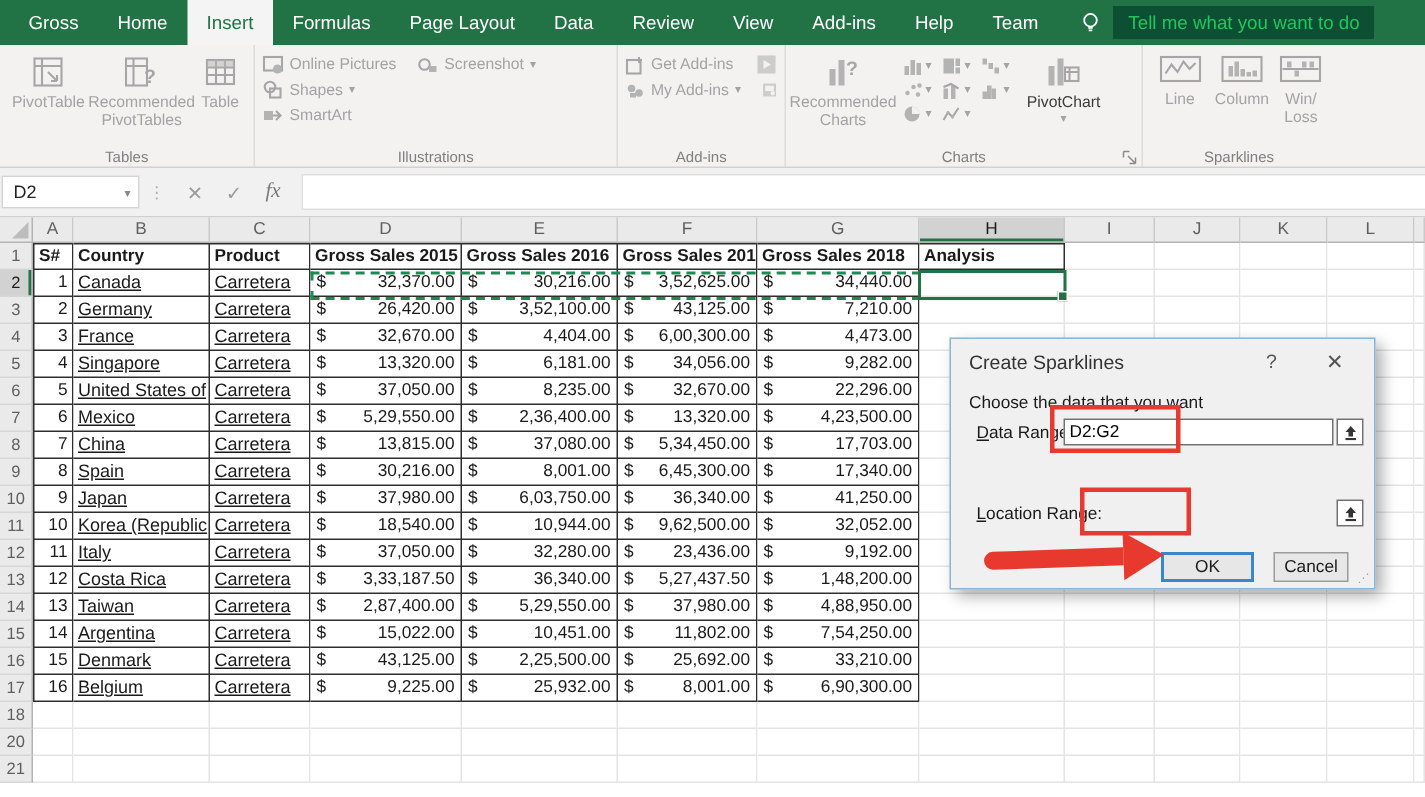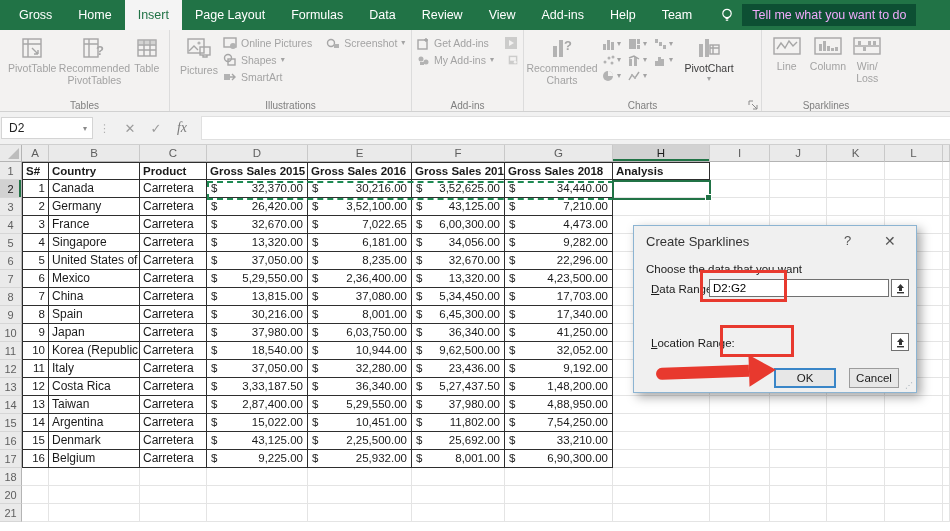--- a/index.html
+++ b/index.html
@@ -5,21 +5,21 @@
   * { box-sizing: border-box; margin: 0; padding: 0; }
   html,body { width:950px; height:531px; overflow:hidden; }
   body { font-family:"Liberation Sans",sans-serif; background:#fff; position:relative; }
 
   
   .tabbar { height:30px; background:#217346; display:flex; align-items:stretch; color:#fff; font-size:12.5px; padding-left:6px; }
   .tab { padding:0 13px; display:flex; align-items:center; cursor:default; white-space:nowrap; }
   .tab.active { background:#f4f4f4; color:#217346; }
   .tellme { display:flex; align-items:center; margin-left:14px; gap:7px; }
   .bulb { width:16px; height:16px; }
-  .tellme-pill { background:#0d4f33; color:#f0abfc; font-size:12.5px; padding:4px 10px; white-space:nowrap; }
+  .tellme-pill { background:#0d4f33; color:#22c55e; font-size:12.5px; padding:4px 10px; white-space:nowrap; }
 
   
   .ribbon { height:82px; background:#f3f2f1; border-bottom:1px solid #d1d1d1; display:flex; color:#a3a3a3; }
   .group { position:relative; border-right:1px solid #dcdcdc; padding:3px 5px 13px 5px; display:flex; align-items:flex-start; }
   .group-label { position:absolute; bottom:0; left:0; right:0; text-align:center; font-size:10px; color:#7f7f7f; }
   .bigbtn { display:flex; flex-direction:column; align-items:center; text-align:center; font-size:10.5px; line-height:1.12; padding:1px 3px; }
   .bigbtn svg { margin:2px 0 3px; }
   .smallstack { display:flex; flex-direction:column; gap:3px; padding-top:3px; }
   .smallrow { display:flex; gap:14px; }
   .smallitem { display:flex; align-items:center; gap:4px; font-size:10.5px; white-space:nowrap; }
@@ -47,21 +47,21 @@
   .col-h.sel { background:#d2d2d2; color:#1c1c1c; box-shadow:inset 0 -2px 0 #217346; }
   .grid-row { display:flex; height:18px; }
   .rowhdr { width:22px; background:#eaeaea; border-right:1px solid #b4b4b4; border-bottom:1px solid #d6d6d6; color:#5f5f5f; font-size:11px; display:flex; align-items:center; justify-content:center; flex:0 0 auto; }
   .rowhdr.sel { background:#d2d2d2; color:#1c1c1c; box-shadow:inset -2px 0 0 #217346; }
   .cell { height:18px; border-right:1px solid #e4e4e4; border-bottom:1px solid #e4e4e4; background:#fff; font-size:11.5px; color:#1a1a1a; white-space:nowrap; overflow:hidden; flex:0 0 auto; line-height:16px; }
   .cell.tbl { border-right:1px solid #2e2e2e; border-bottom:1px solid #2e2e2e; }
   .cell.tbl.first { border-left:1px solid #2e2e2e; }
   .cell.tbl.top { border-top:1px solid #2e2e2e; }
   .cell.hdr { font-weight:bold; padding-left:3px; font-size:11.5px; }
   .cell.num { text-align:right; padding-right:3px; }
-  .cell.txt { padding-left:3px; font-size:12px; }
+  .cell.txt { padding-left:3px; font-size:12px;text-decoration:underline; }
   .cell.cur { display:flex; justify-content:space-between; padding:0 4px; }
 
   
   .ants { position:absolute; left:207px; top:181px; width:407px; height:19px; border:2px dashed #1e8a52; pointer-events:none; z-index:8; }
   .selcell { position:absolute; left:612px; top:180px; width:99px; height:20px; border:2px solid #217346; pointer-events:none; z-index:9; }
   .selcell::after { content:""; position:absolute; right:-3px; bottom:-3px; width:5px; height:5px; background:#217346; border:1px solid #fff; }
 
   
   .dlg { position:absolute; left:633px; top:225px; width:284px; height:168px; background:#f0f0f0; border:1px solid #8cb4d2; box-shadow:4px 4px 10px rgba(0,0,0,.35); z-index:20; font-size:11.5px; color:#1a1a1a; }
   .dlg-title { position:absolute; left:12px; top:8px; font-size:13px; color:#333; }
@@ -94,22 +94,22 @@
   svg .fl { fill:#b3b3b3; }
 </style>
 </head>
 <body>
 
 <div class="tabbar">
   <div id="tabs-holder" style="display:flex;">
       <div class="tab">Gross</div>
       <div class="tab">Home</div>
       <div class="tab active">Insert</div>
+      <div class="tab">Formulas</div>
       <div class="tab">Page Layout</div>
-      <div class="tab">Formulas</div>
       <div class="tab">Data</div>
       <div class="tab">Review</div>
       <div class="tab">View</div>
       <div class="tab">Add-ins</div>
       <div class="tab">Help</div>
       <div class="tab">Team</div>
     </div>
   <div class="tellme">
     <svg class="bulb" viewBox="0 0 16 16">
       <circle cx="8" cy="6.5" r="4.2" fill="none" stroke="#fff" stroke-width="1.2"></circle>
@@ -143,30 +143,20 @@
         <rect x="3" y="4" width="18" height="16" class="st"></rect>
           <path d="M3 9 h18 M3 14 h18 M9 4 v16 M15 4 v16" class="st"></path>
         <rect x="3" y="4" width="18" height="5" class="fl" opacity="0.5"></rect>
       </svg>
       <span>Table</span>
     </div>
     <div class="group-label">Tables</div>
   </div>
 
   <div class="group" style="width:242px">
-    <div class="bigbtn" style="width:48px">
-      <svg width="26" height="26" viewBox="0 0 26 26">
-        <rect x="2" y="3" width="16" height="14" class="st"></rect>
-        <circle cx="13" cy="7" r="1.6" class="fl"></circle>
-        <path d="M3 15 l5-5 4 4" class="st"></path>
-        <rect x="14" y="11" width="10" height="8" class="st" fill="#f3f2f1"></rect>
-        <path d="M17 19 v2 h4 v-2" class="st"></path>
-      </svg>
-      <span>Pictures</span>
-    </div>
     <div class="smallstack">
       <div class="smallrow">
         <div class="smallitem">
           <svg width="14" height="14" viewBox="0 0 14 14">
             <rect x="1" y="2" width="12" height="9" class="st"></rect>
               <circle cx="10" cy="10" r="3" class="fl"></circle>
           </svg>
           <span>Online Pictures</span>
         </div>
         <div class="smallitem">
@@ -465,21 +455,21 @@
         <div class="rowhdr">4</div>
         <div class="cell tbl first num" style="width: 27px;">3</div>
         <div class="cell tbl txt" style="width: 91px;">France</div>
         <div class="cell tbl txt" style="width: 67px;">Carretera</div>
         <div class="cell tbl cur" style="width: 101px;">
           <span>$</span>
           <span>32,670.00</span>
         </div>
         <div class="cell tbl cur" style="width: 104px;">
           <span>$</span>
-          <span>7,022.65</span>
+          <span>4,404.00</span>
         </div>
         <div class="cell tbl cur" style="width: 93px;">
           <span>$</span>
           <span>6,00,300.00</span>
         </div>
         <div class="cell tbl cur" style="width: 108px;">
           <span>$</span>
           <span>4,473.00</span>
         </div>
         <div class="cell" style="width: 97px;"></div>

